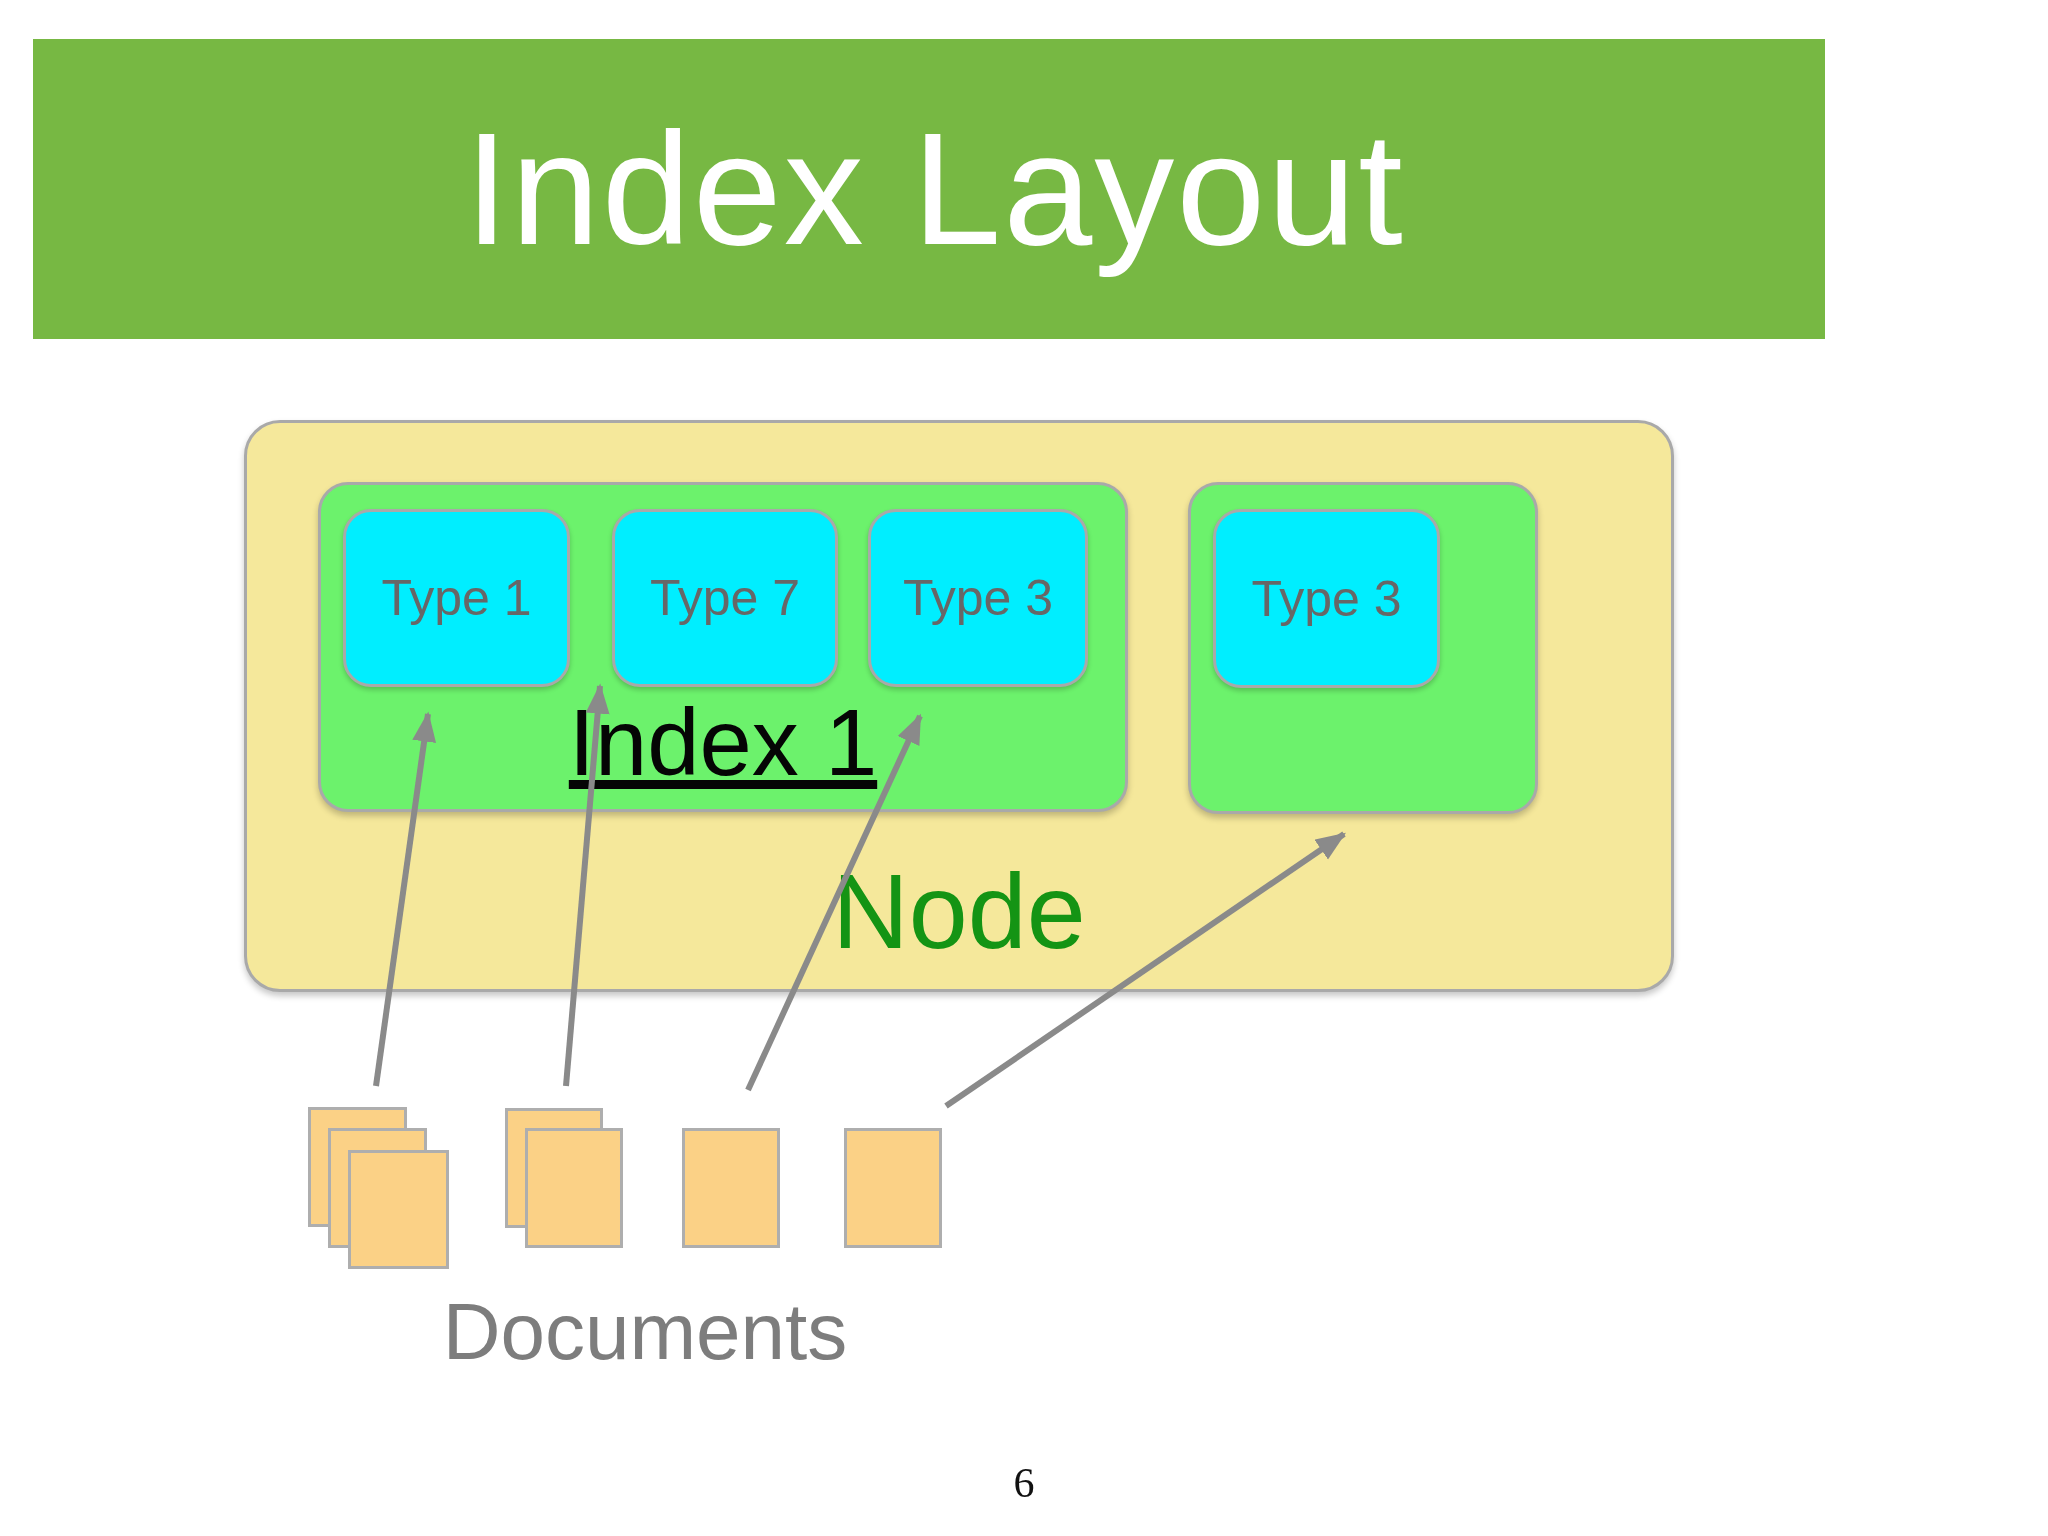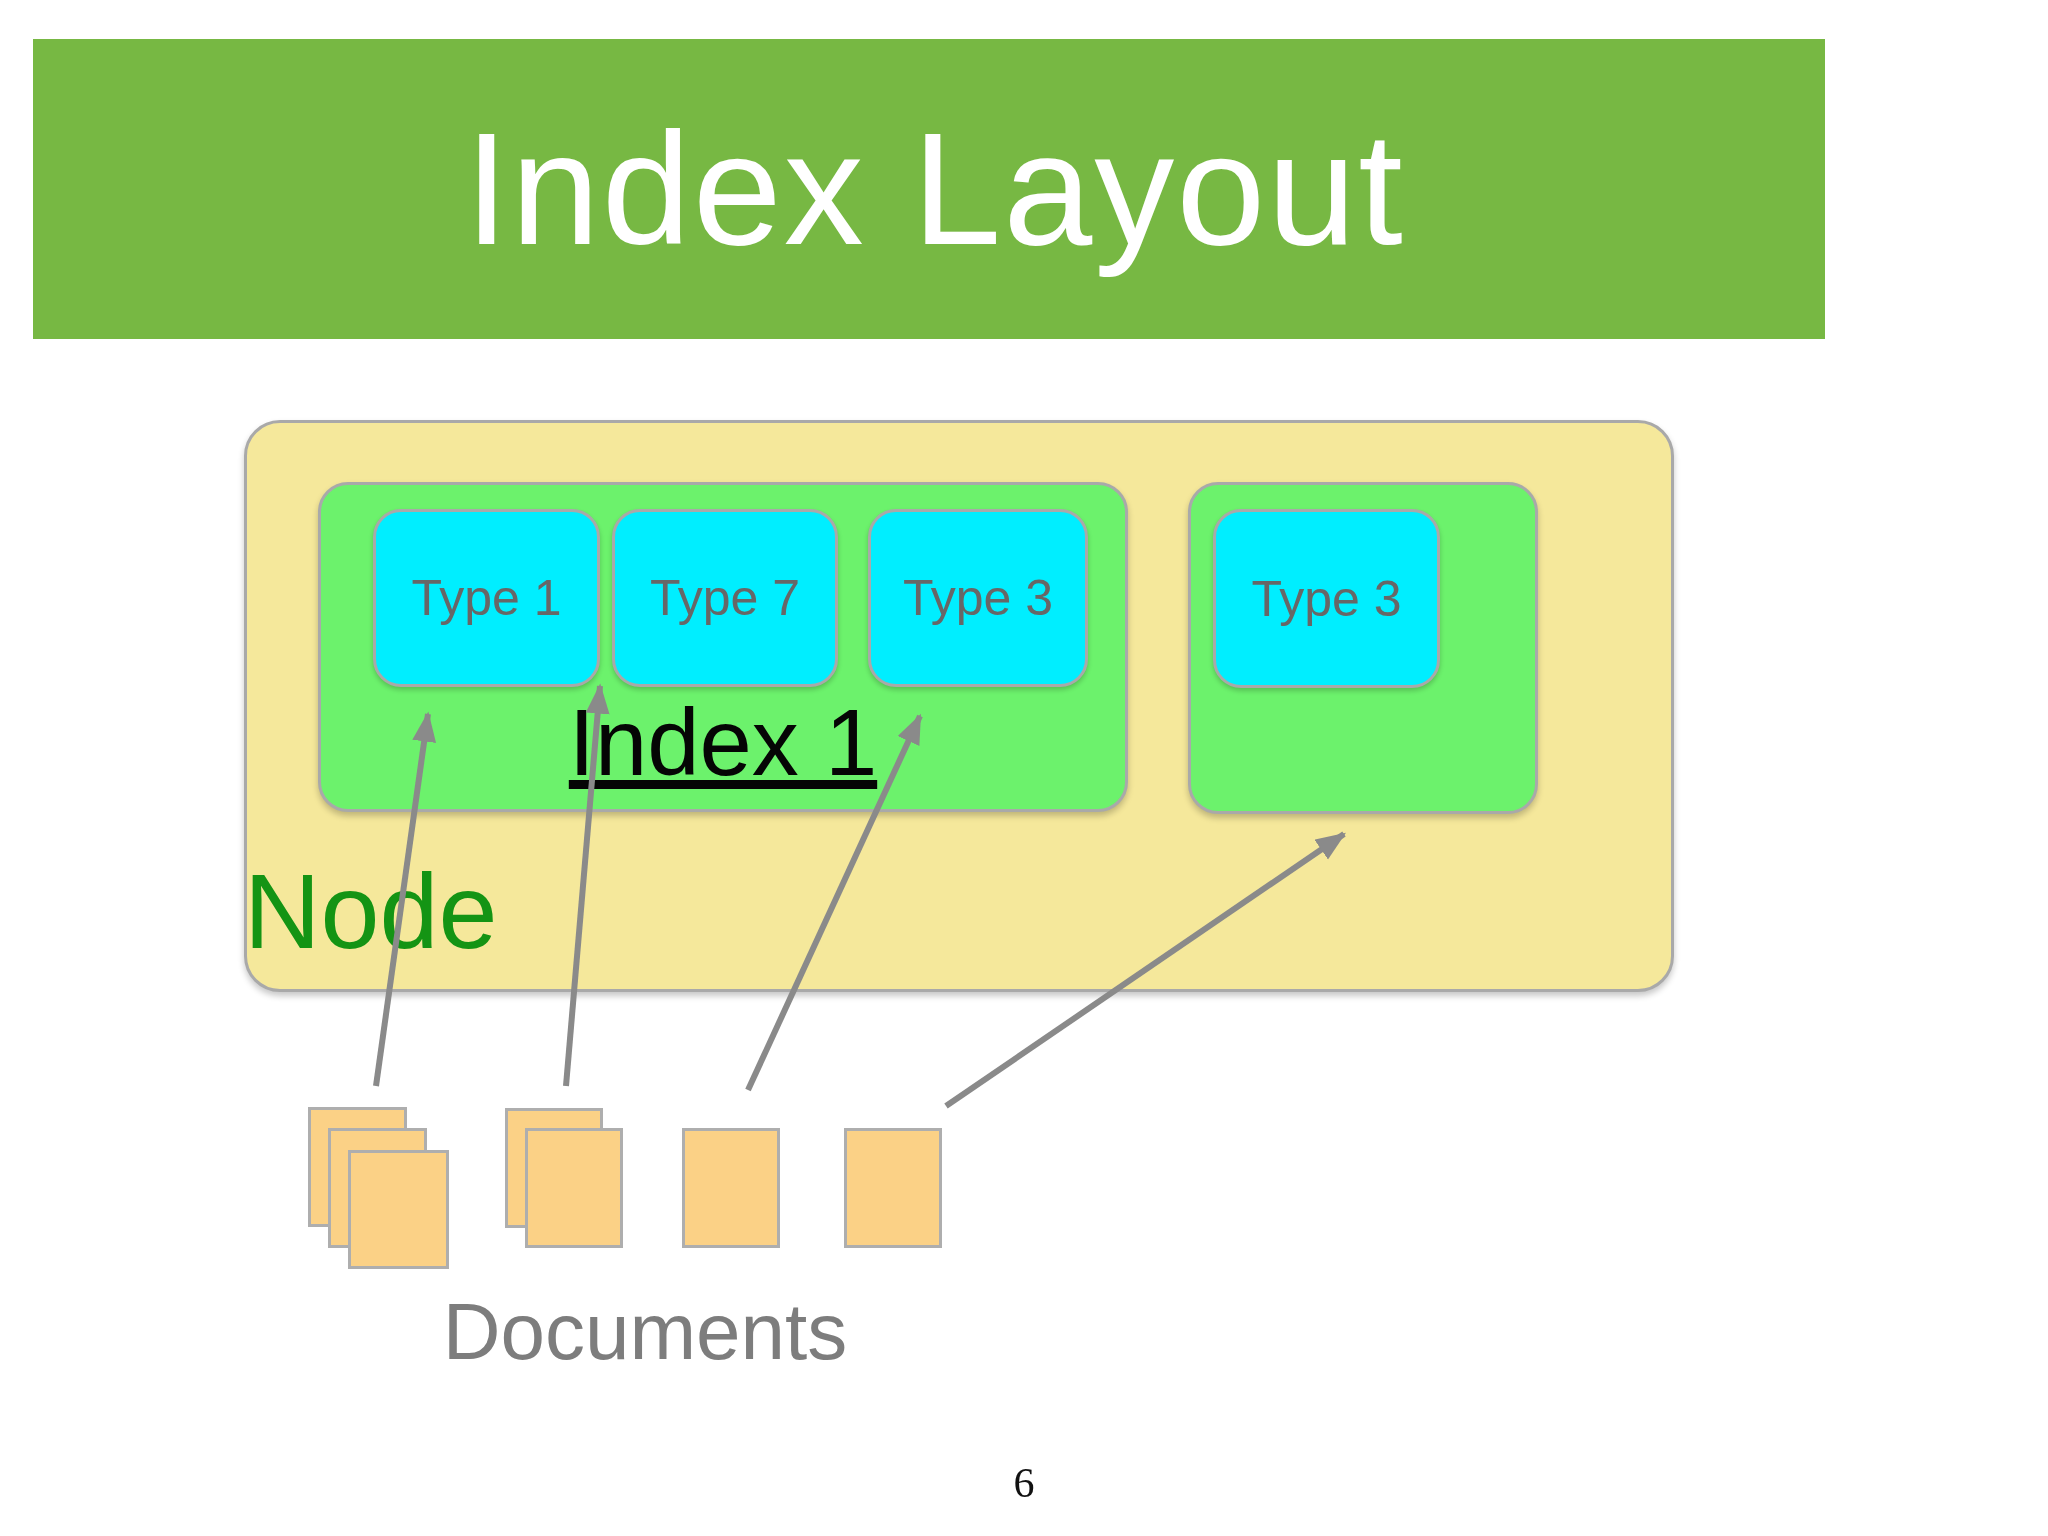--- a/index.html
+++ b/index.html
@@ -28,35 +28,35 @@
     background:var(--index-green,#6cf26c);border-radius:30px;
     box-shadow:0 4px 6px rgba(0,0,0,.22);
   }
   .index-1{left:318px;top:482px;width:810px;height:330px;}
   .index-2{left:1188px;top:482px;width:350px;height:332px;}
   .type-box{
     background:var(--type-cyan,#00eeff);border-radius:28px;
     display:flex;align-items:center;justify-content:center;
     box-shadow:0 3px 5px rgba(0,0,0,.2);
   }
-  .type-1{left:373px;top:509px;width:227px;height:178px;}
+  .type-1{left:343px;top:509px;width:227px;height:178px;}
   .type-2{left:612px;top:509px;width:226px;height:178px;}
   .type-3{left:868px;top:509px;width:220px;height:178px;}
   .type-3b{left:1213px;top:509px;width:227px;height:179px;}
   .type-label{font-size:50px;color:var(--type-text,#676767);line-height:1;}
 
   .index-label{
     position:absolute;line-height:1;font-size:94px;color:#050505;
     text-align:center;
   }
   .index-1-label{left:318px;top:696px;width:810px;text-decoration:underline;}
   .index-2-label{left:1188px;top:696px;width:350px;}
 
   .node-label{
-    position:absolute;left:244px;top:858px;width:1430px;
+    position:absolute;left:244px;top:858px;width:1430px;text-align:center;
     font-size:106px;line-height:1;color:var(--node-text-green,#149414);
   }
 
   
   .doc{
     position:absolute;box-sizing:border-box;
     background:var(--doc-orange,#fbd186);
     border:3px solid #aeaeae;
   }
   .doc-1a{left:308px;top:1107px;width:99px;height:120px;}

